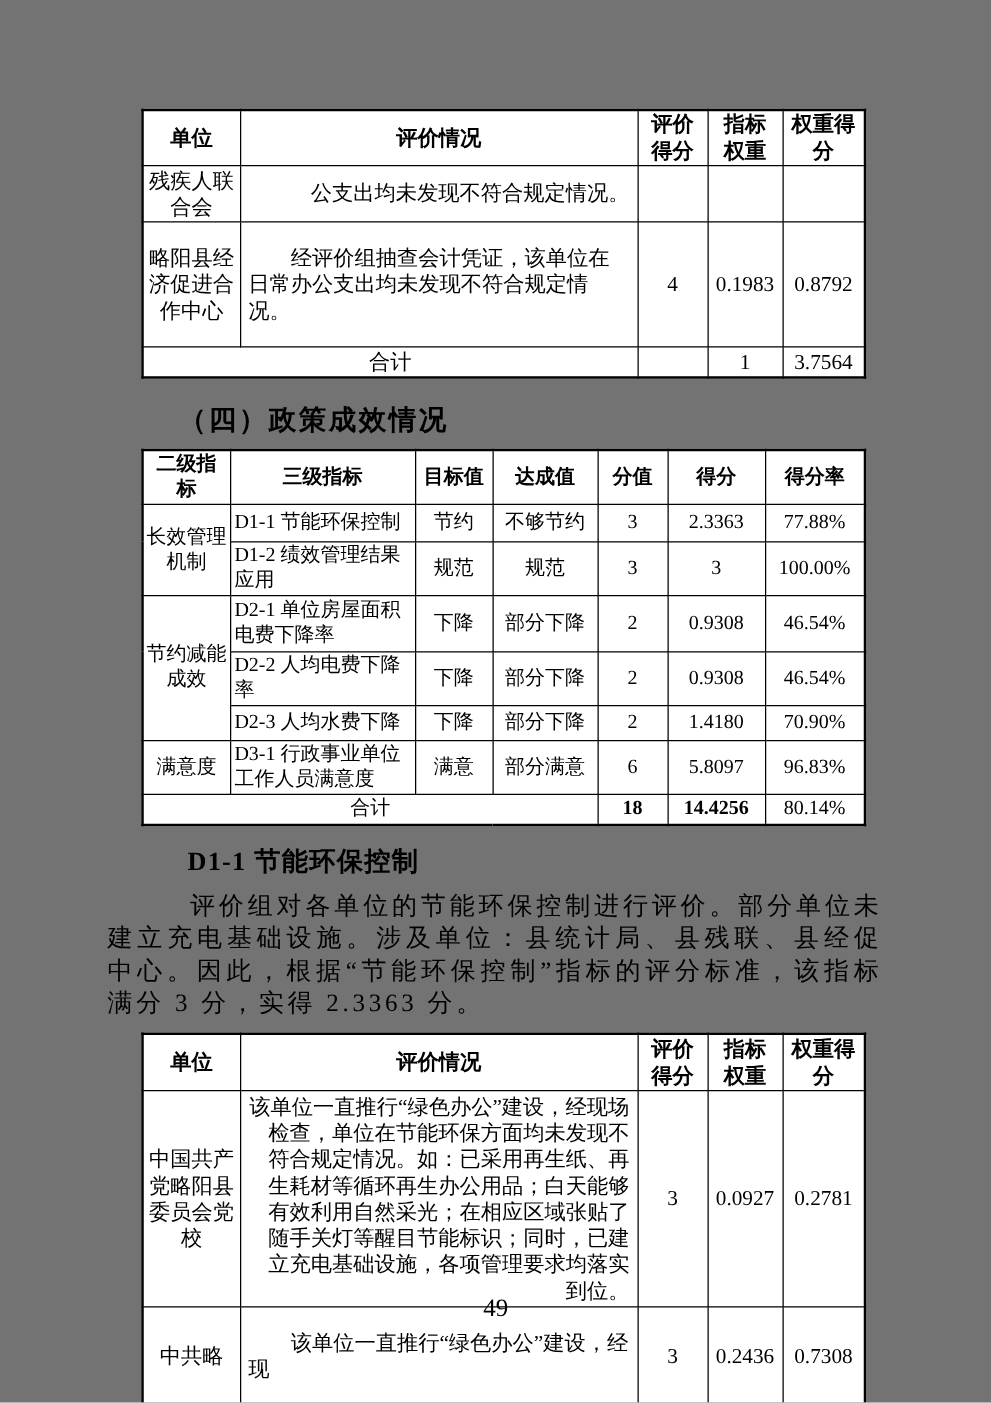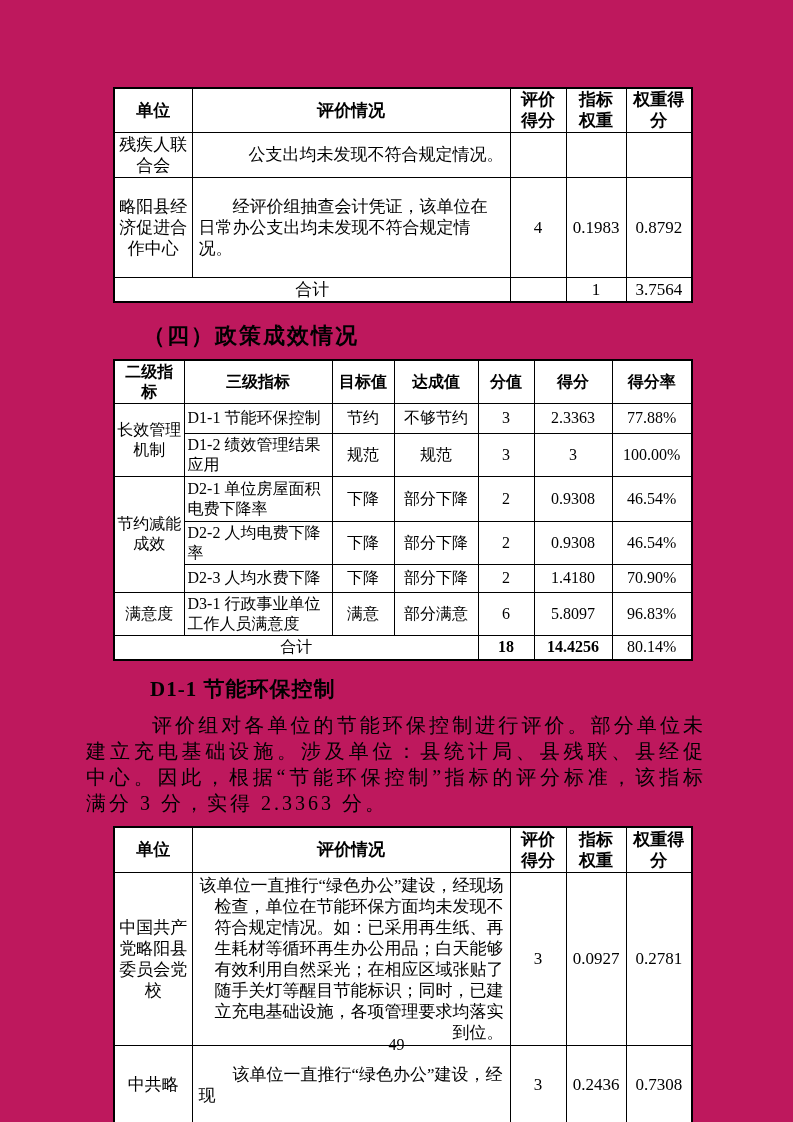--- a/index.html
+++ b/index.html
@@ -1,17 +1,17 @@
 <!DOCTYPE html>
 <html><head>
 <meta charset="utf-8">
 <style>
   html,body{margin:0;padding:0;background:#e8e8e8;}
   .page{
-    width:793px;height:1122px;margin:0 auto;background:#be185d;
+    width:793px;height:1122px;margin:0 auto;background:#737373;
     font-family:"Liberation Serif","DejaVu Serif",serif;color:#000;
     position:relative;overflow:hidden;
   }
   
   table.tbl{
     border-collapse:collapse;table-layout:fixed;
     margin-left:113px;border:2px solid #000;background:#fff;
   }
   .tbl th,.tbl td{
     border:1px solid #000;text-align:center;vertical-align:middle;
@@ -40,21 +40,21 @@
     letter-spacing:1px;line-height:24px;
   }
   .body-para{
     margin:11px 87px 10px 86px;
     font-size:20px;line-height:26px;letter-spacing:3px;
     text-align:justify;text-indent:66px;
   }
   .spacer-top{height:87px;}
   .page-number{
     position:absolute;left:0;right:0;top:1036px;text-align:center;
-    font-size:16px;
+    font-size:20px;
   }
 </style>
 </head>
 <body>
 
 <div class="page">
 
   <div class="spacer-top"></div>
 
   <table class="tbl t-eval">

